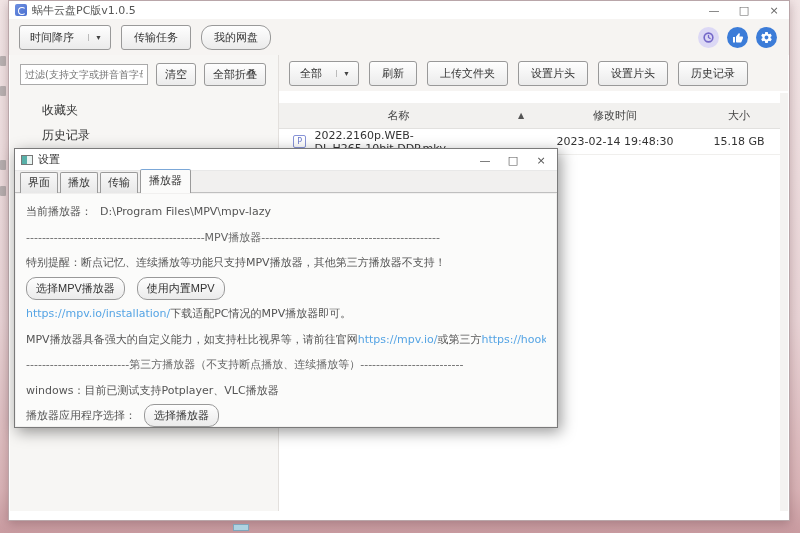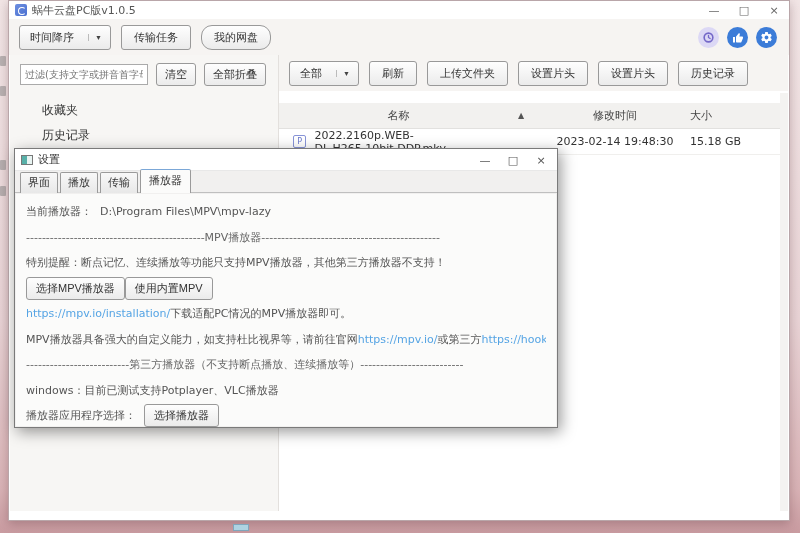--- a/index.html
+++ b/index.html
@@ -51,21 +51,21 @@
   .tree-item.selected { color:#3a7bd5; padding-left:8px; }
   .expander { font-size:9px; margin-right:5px; }
 
   
   .main-pane { position:absolute; left:270px; top:54px; right:1px; bottom:9px; background:#fff; }
   .fb-toolbar { height:36px; background:#f6f4f2; display:flex; align-items:center; padding:0 10px; }
   .fb-header { display:flex; align-items:center; height:26px; background:#f2f1ef; border-bottom:1px solid #e2e1df; font-size:11px; color:#444; margin-top:12px; }
   .col-name { flex:1; text-align:center; }
   .col-arrow { width:22px; font-size:8px; color:#555; }
   .col-time { width:150px; text-align:center; }
-  .col-size { width:98px; }
+  .col-size { width:98px; text-align:center; }
   .fb-row { display:flex; align-items:center; height:26px; background:#fff; border-bottom:1px solid #f0efed; font-size:11px; color:#333; }
   .fb-row .col-name { text-align:left; padding-left:14px; display:flex; align-items:center; gap:8px; }
   .file-icon { width:15px; height:13px; border:1px solid #8894d8; border-radius:2px; color:#6a79cc; font-size:8px; display:flex; align-items:center; justify-content:center; background:#fff; }
   .scroll-track { position:absolute; right:0; top:38px; bottom:0; width:8px; background:#f4f3f1; }
 
   
   .dialog {
     position:absolute; left:14px; top:148px; width:544px; height:280px;
     background:#f1f0ef; border:1px solid #7a7a7a; box-shadow:3px 4px 14px rgba(0,0,0,.4);
   }
@@ -80,21 +80,21 @@
     border:1px solid #9a9a9a; border-bottom:none; border-radius:2px 2px 0 0;
     padding:2px 7px 3px; margin-right:2px; position:relative; top:1px;
   }
   .tab.active { background:#fbfbfa; padding:3px 8px 5px; top:1px; z-index:2; border-top:1px solid #7ba7d7; }
   .dlg-content { background:#fbfbfa; position:absolute; top:45px; left:1px; right:1px; bottom:1px; padding:5px 10px 0; font-size:11px; color:#555; }
   .dline { height:25.5px; display:flex; align-items:center; white-space:nowrap; overflow:hidden; }
   .dline .lbl { margin-right:8px; }
   .path-text { color:#555; }
   .divider-text { color:#666; letter-spacing:0; }
   a.link { color:#55a4e4; text-decoration:none; }
-  .dlg-btn { margin-right:0; padding:3px 9px; }
+  .dlg-btn { margin-right:12px; padding:3px 9px;border-radius:10px; }
 
   
   .bottom-chip { position:absolute; left:233px; top:524px; width:16px; height:7px; background:#aed3e2; border:1px solid #7fa6bb; }
 </style>
 </head>
 <body>
 
 <div class="desktop-frag" style="left:0;top:56px;"></div>
 <div class="desktop-frag" style="left:0;top:86px;"></div>
 <div class="desktop-frag" style="left:0;top:160px;"></div>

